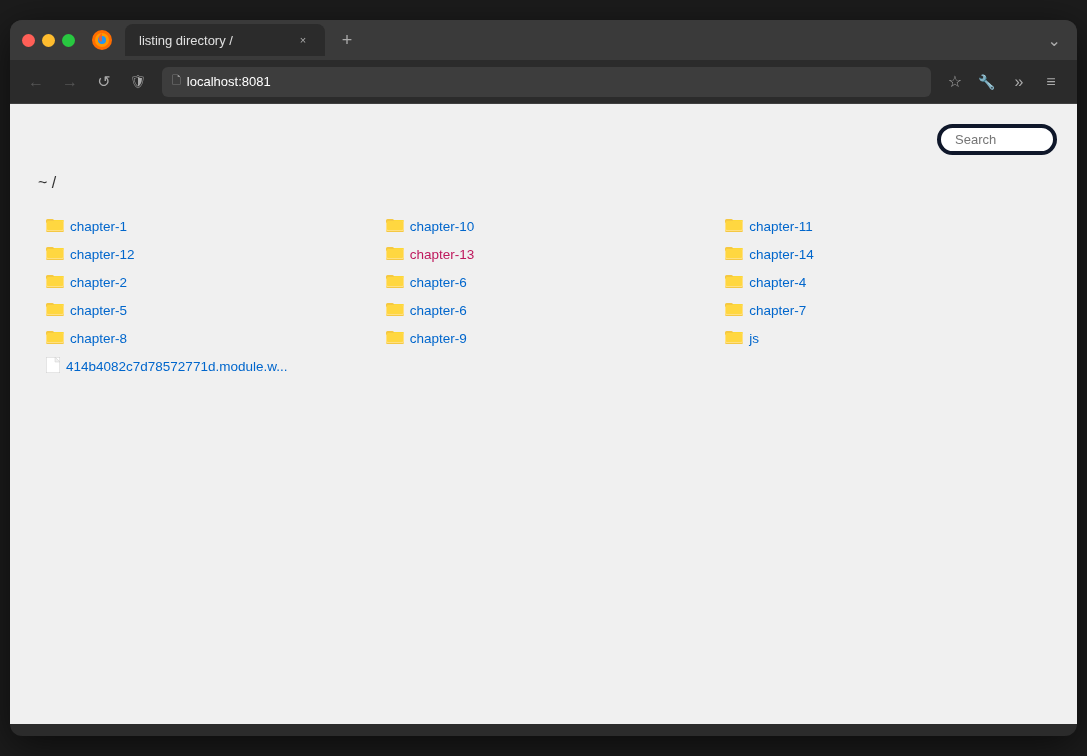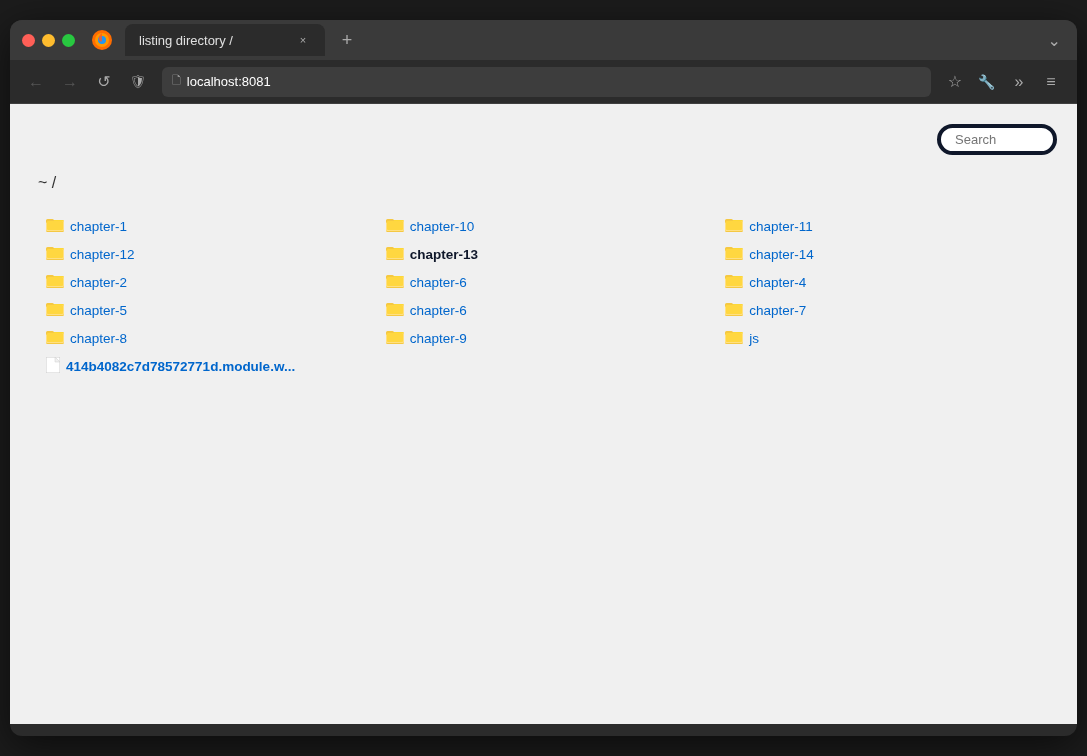--- a/index.html
+++ b/index.html
@@ -206,21 +206,20 @@
     .single-col-item {
       display: flex;
       align-items: center;
       gap: 6px;
       padding: 5px 8px;
       cursor: pointer;
       border-radius: 4px;
       font-size: 13.5px;
       color: #1a1a1a;
       margin-left: 8px;
-      font-weight: bold;
     }
   </style>
 </head>
 <body>
 
 <div class="browser-window">
 
   <div class="title-bar">
     <div class="traffic-lights">
       <div class="traffic-light close"></div>
@@ -332,21 +331,21 @@
         </div>
         <div class="file-item">
           <span><svg width="18" height="15" viewBox="0 0 18 15" fill="none">
     <rect x="0" y="3" width="18" height="12" rx="1.5" fill="#F5C842"></rect>
     <rect x="0" y="3" width="18" height="11" rx="1.5" fill="#FDD835"></rect>
     <rect x="0" y="4" width="18" height="10" rx="1" fill="#FFE082"></rect>
     <path d="M0 5 Q0 3 2 3 L7 3 L8.5 1 L10 3 ... " fill="none"></path>
     <rect x="0" y="2" width="8" height="4" rx="1.5" fill="#F5C842"></rect>
     <rect x="1" y="4" width="16" height="9" rx="1" fill="#FFD740"></rect>
   </svg></span>
-          <span style="color: #0f172a; text-decoration: none; font-weight: bold;">chapter-13</span>
+          <span style="color: #be185d; text-decoration: none;">chapter-13</span>
         </div>
         <div class="file-item">
           <span><svg width="18" height="15" viewBox="0 0 18 15" fill="none">
     <rect x="0" y="3" width="18" height="12" rx="1.5" fill="#F5C842"></rect>
     <rect x="0" y="3" width="18" height="11" rx="1.5" fill="#FDD835"></rect>
     <rect x="0" y="4" width="18" height="10" rx="1" fill="#FFE082"></rect>
     <path d="M0 5 Q0 3 2 3 L7 3 L8.5 1 L10 3 ... " fill="none"></path>
     <rect x="0" y="2" width="8" height="4" rx="1.5" fill="#F5C842"></rect>
     <rect x="1" y="4" width="16" height="9" rx="1" fill="#FFD740"></rect>
   </svg></span>

